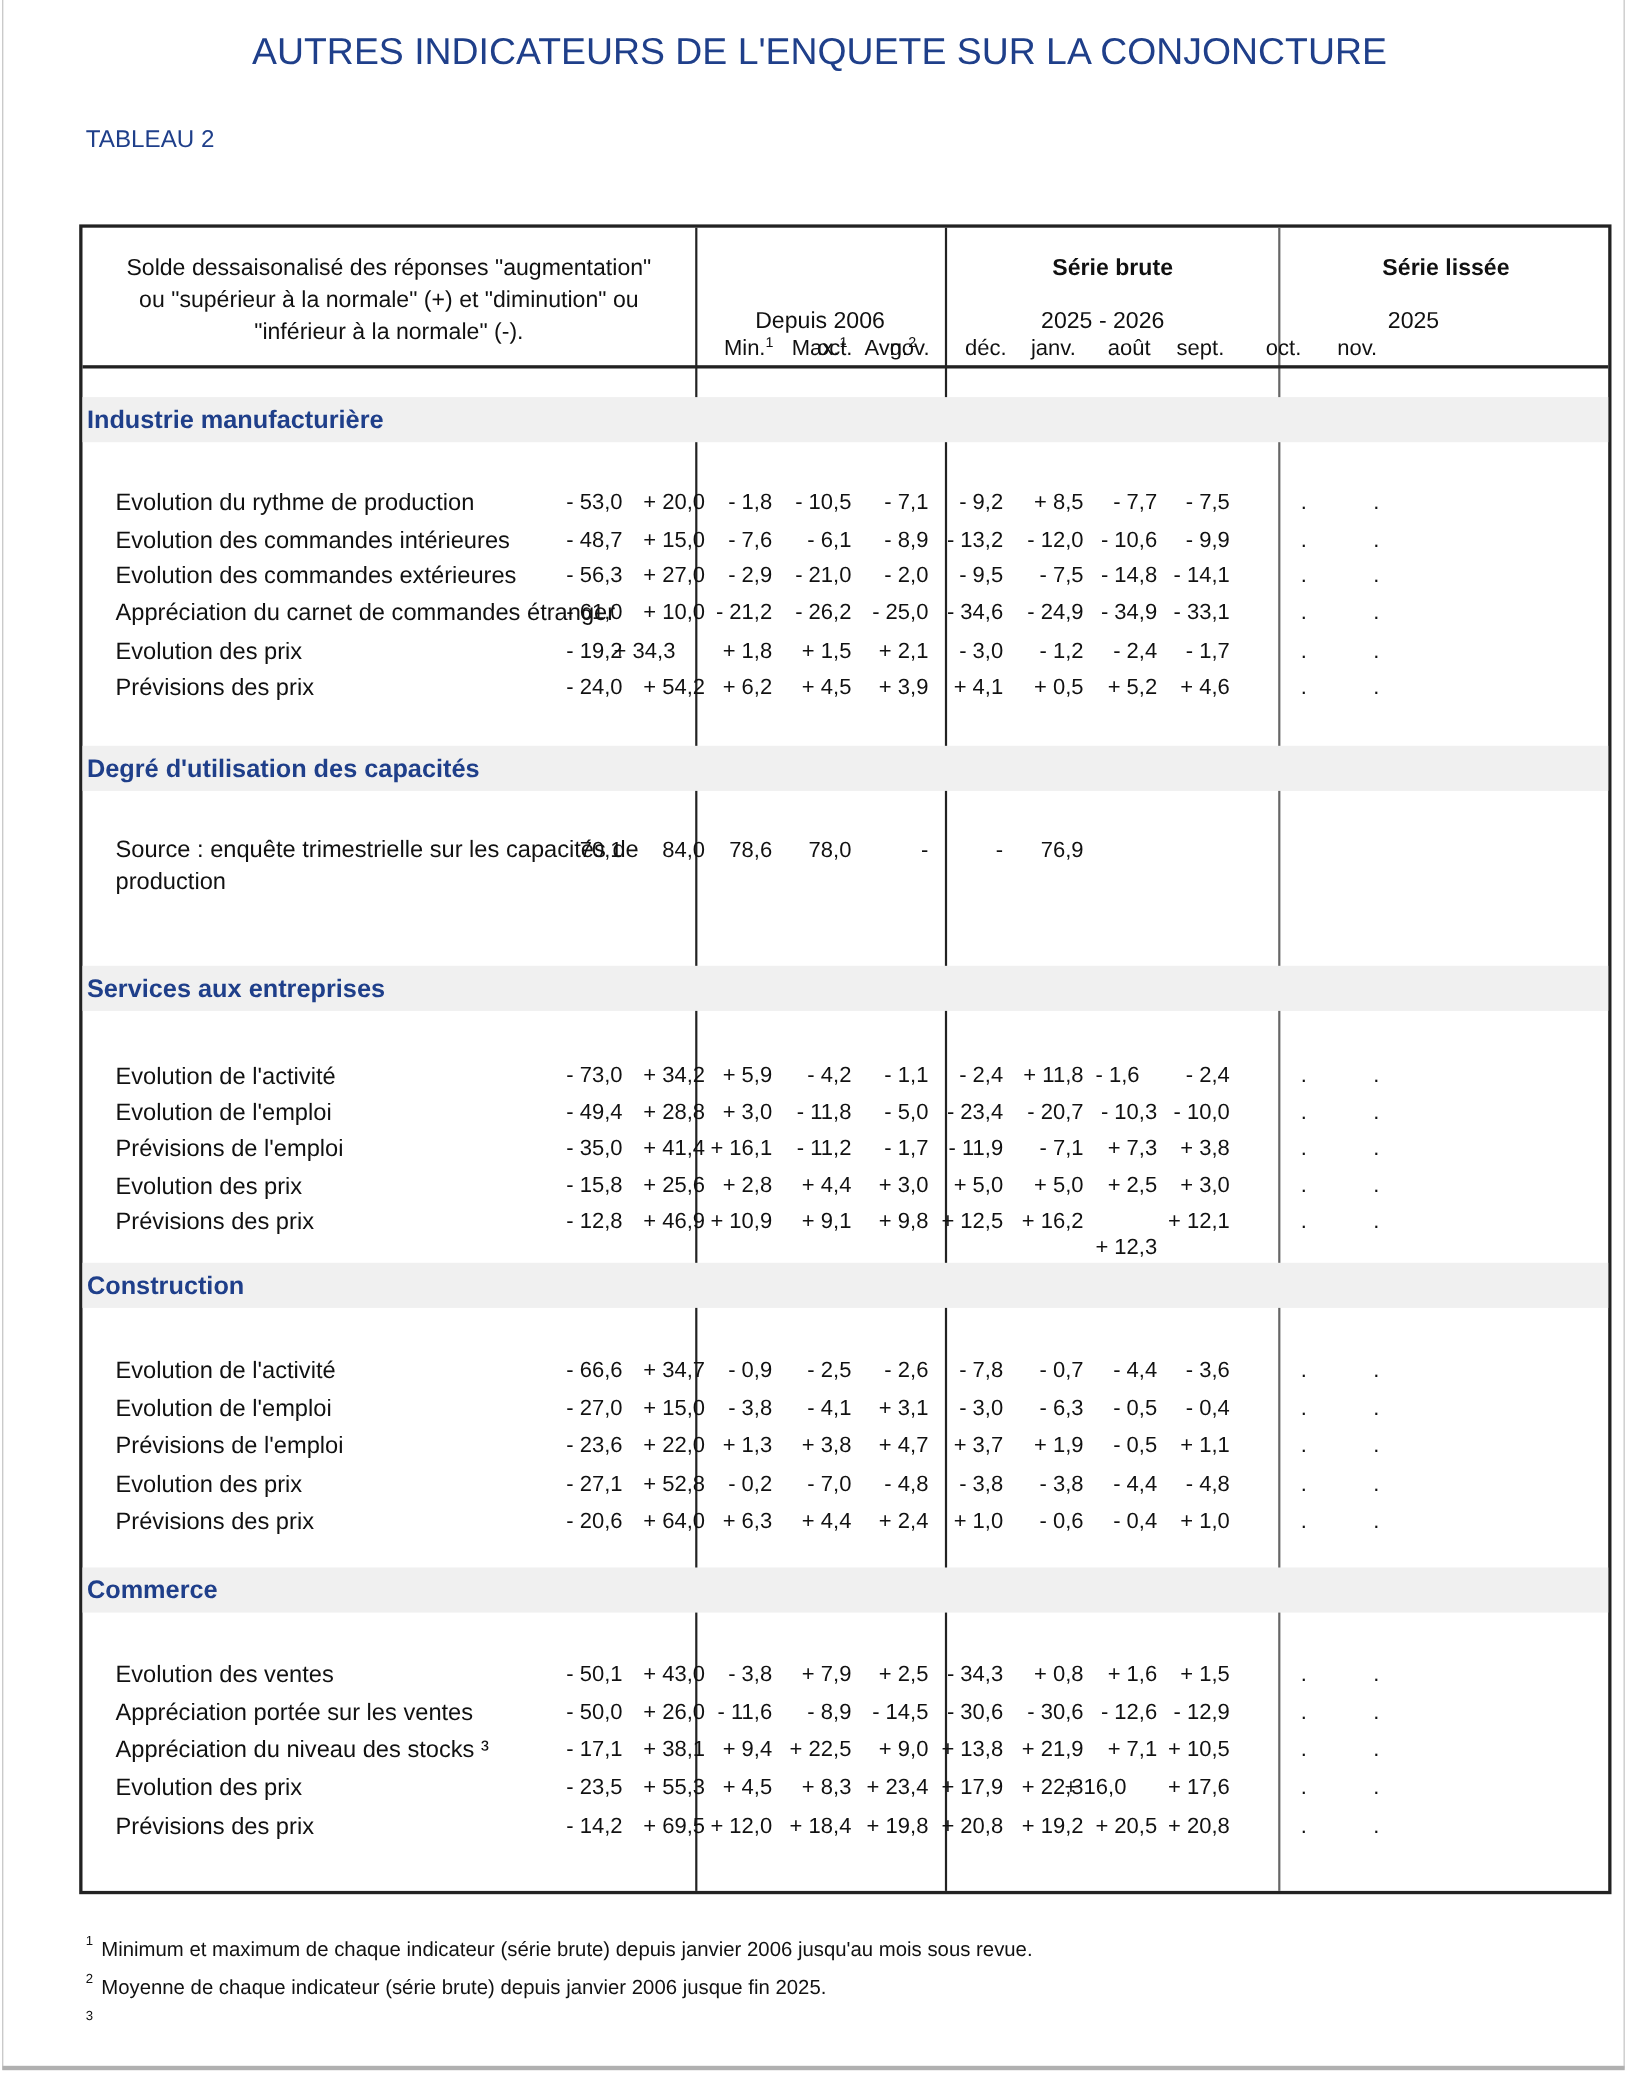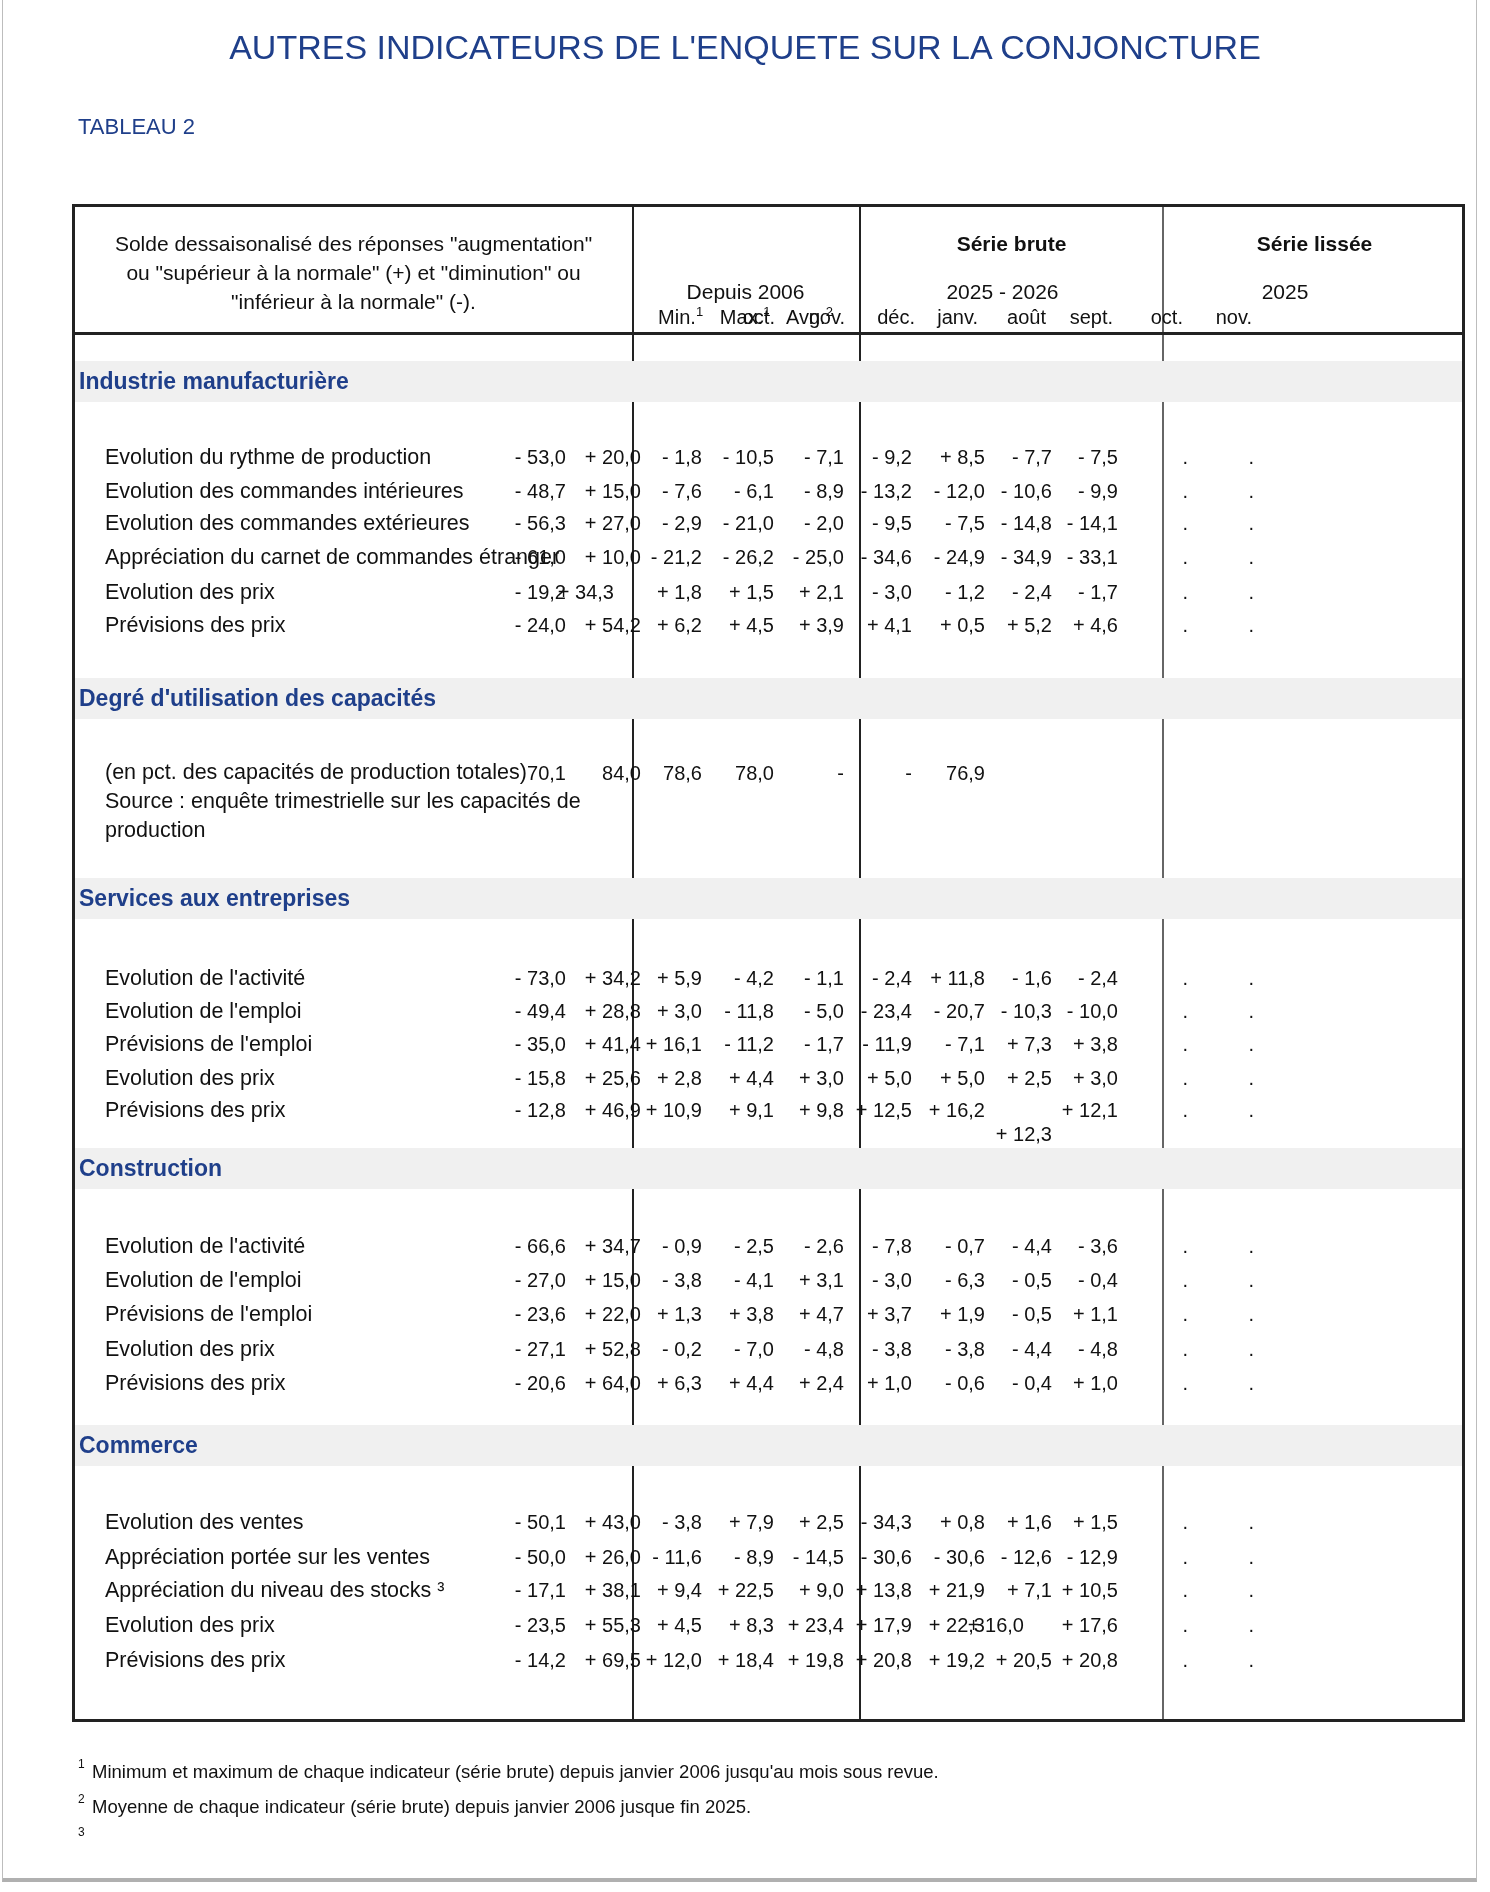--- a/index.html
+++ b/index.html
@@ -168,21 +168,20 @@
         <div class="cell" style="left: 838px;">+ 0,5</div>
         <div class="cell" style="left: 905px;">+ 5,2</div>
         <div class="cell" style="left: 971px;">+ 4,6</div>
         <div class="cell" style="left: 1041px; text-align: right;">.</div>
         <div class="cell" style="left: 1107px; text-align: right;">.</div>
       </div>
       <div class="band" style="top: 471px;">
         <div class="band-label">Degré d'utilisation des capacités</div>
       </div>
       <div class="cap-lines" style="top: 551px;">
-        <div>(en pct. des capacités de production totales)</div>
         <div>Source : enquête trimestrielle sur les capacités de</div>
         <div>production</div>
       </div>
       <div class="cell" style="top: 549px; left: 419px;">70,1</div>
       <div class="cell" style="top: 549px; left: 494px;">84,0</div>
       <div class="cell" style="top: 549px; left: 555px;">78,6</div>
       <div class="cell" style="top: 549px; left: 627px;">78,0</div>
       <div class="cell" style="top: 549px; left: 697px;">-</div>
       <div class="cell" style="top: 549px; left: 765px;">-</div>
       <div class="cell" style="top: 549px; left: 838px;">76,9</div>
@@ -191,21 +190,21 @@
       </div>
       <div class="row" style="top: 754px;">
         <div class="label">Evolution de l'activité</div>
         <div class="cell" style="left: 419px;">- 73,0</div>
         <div class="cell" style="left: 494px;">+ 34,2</div>
         <div class="cell" style="left: 555px;">+ 5,9</div>
         <div class="cell" style="left: 627px;">- 4,2</div>
         <div class="cell" style="left: 697px;">- 1,1</div>
         <div class="cell" style="left: 765px;">- 2,4</div>
         <div class="cell" style="left: 838px;">+ 11,8</div>
-        <div class="cell" style="left: 905px;">- 1,6</div>
+        <div class="cell" style="left: 905px; text-align: center;">- 1,6</div>
         <div class="cell" style="left: 971px;">- 2,4</div>
         <div class="cell" style="left: 1041px; text-align: right;">.</div>
         <div class="cell" style="left: 1107px; text-align: right;">.</div>
       </div>
       <div class="row" style="top: 787px;">
         <div class="label">Evolution de l'emploi</div>
         <div class="cell" style="left: 419px;">- 49,4</div>
         <div class="cell" style="left: 494px;">+ 28,8</div>
         <div class="cell" style="left: 555px;">+ 3,0</div>
         <div class="cell" style="left: 627px;">- 11,8</div>

